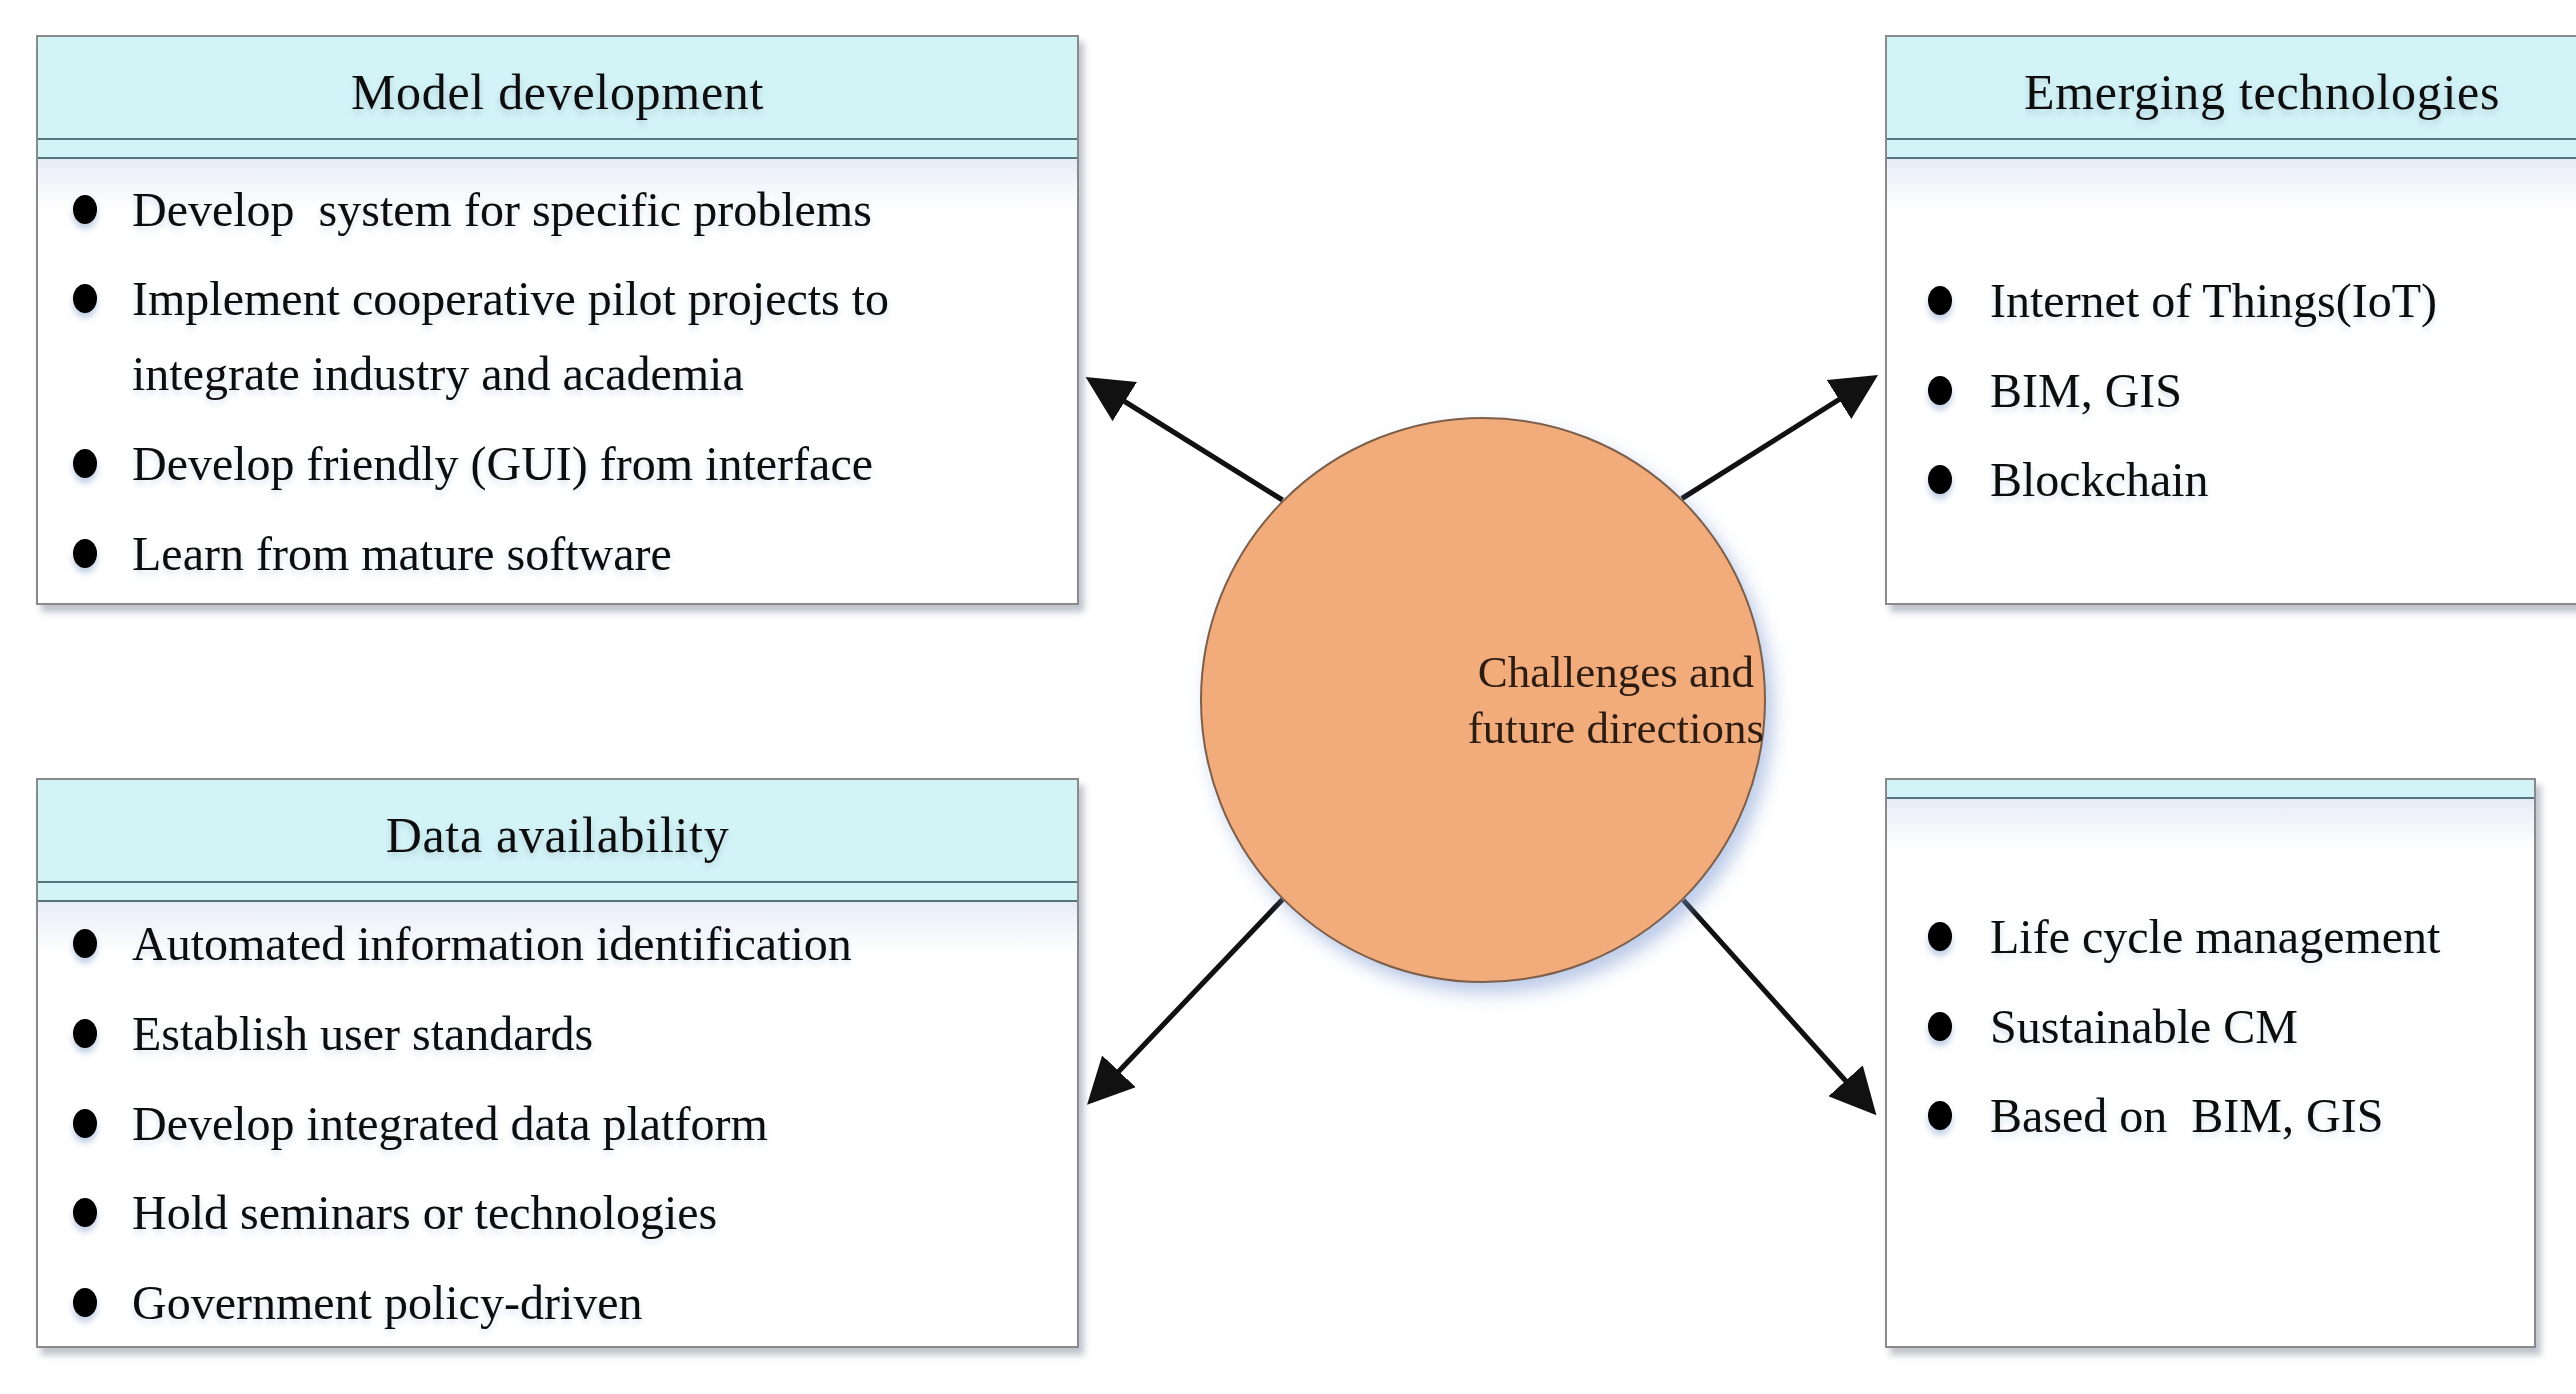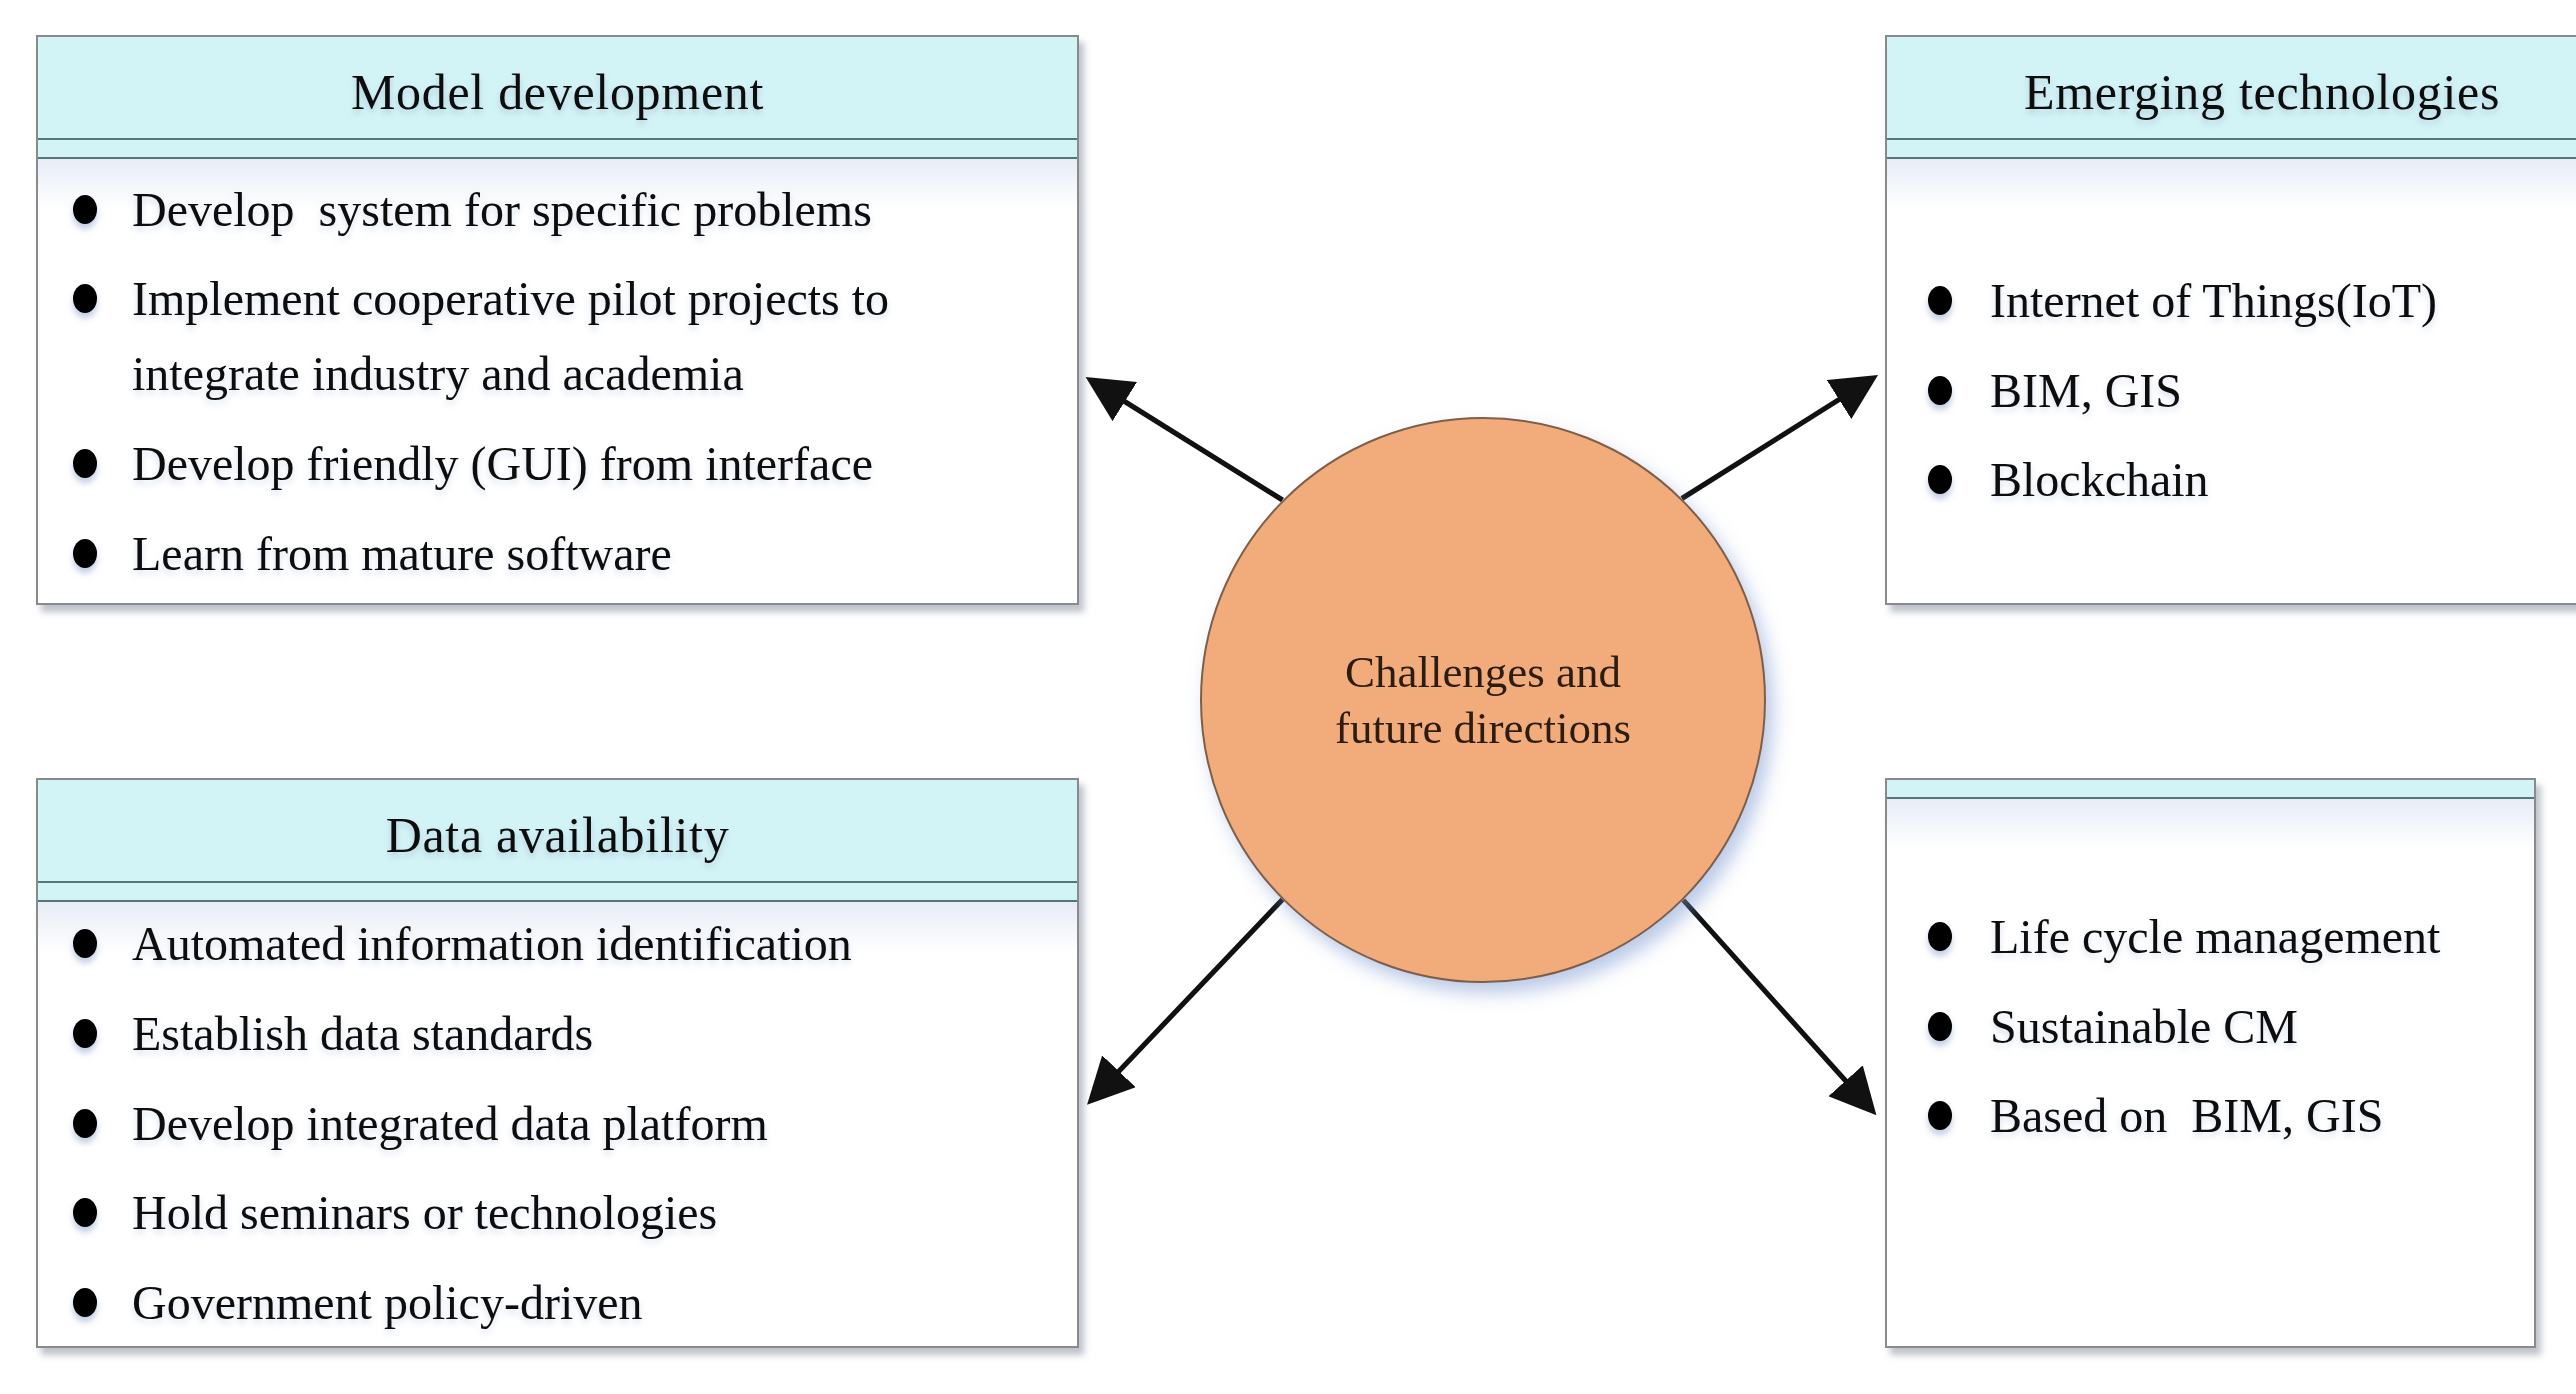--- a/index.html
+++ b/index.html
@@ -77,21 +77,21 @@
   }
   
   .center-circle{
     position:absolute;
     left:1200px;top:417px;
     width:566px;height:566px;
     border-radius:50%;
     background:var(--circle-fill);
     border:2.2px solid var(--circle-border);
     box-shadow:7.3px 10.3px 17.6px rgba(120,150,210,.5);
-    display:flex;align-items:center;justify-content:center;
+    display:flex;align-items:center;justify-content:flex-end;
     text-align:center;
   }
   .center-label{
     font-size:45px;
     line-height:56px;
     color:#2c1c11;
     white-space:pre-line;
   }
   
   svg.arrows{position:absolute;left:0;top:0;width:2576px;height:1395px;pointer-events:none;}
@@ -160,21 +160,21 @@
   <div class="panel panel-bl">
     <div class="panel-header">Data availability</div>
     <div class="panel-strip"></div>
     <div class="panel-body">
       <div class="item">
         <span class="dot"></span>
         <span class="item-text">Automated information identification</span>
       </div>
       <div class="item">
         <span class="dot"></span>
-        <span class="item-text">Establish data standards</span>
+        <span class="item-text">Establish user standards</span>
       </div>
       <div class="item">
         <span class="dot"></span>
         <span class="item-text">Develop integrated data platform</span>
       </div>
       <div class="item">
         <span class="dot"></span>
         <span class="item-text">Hold seminars or technologies</span>
       </div>
       <div class="item">

